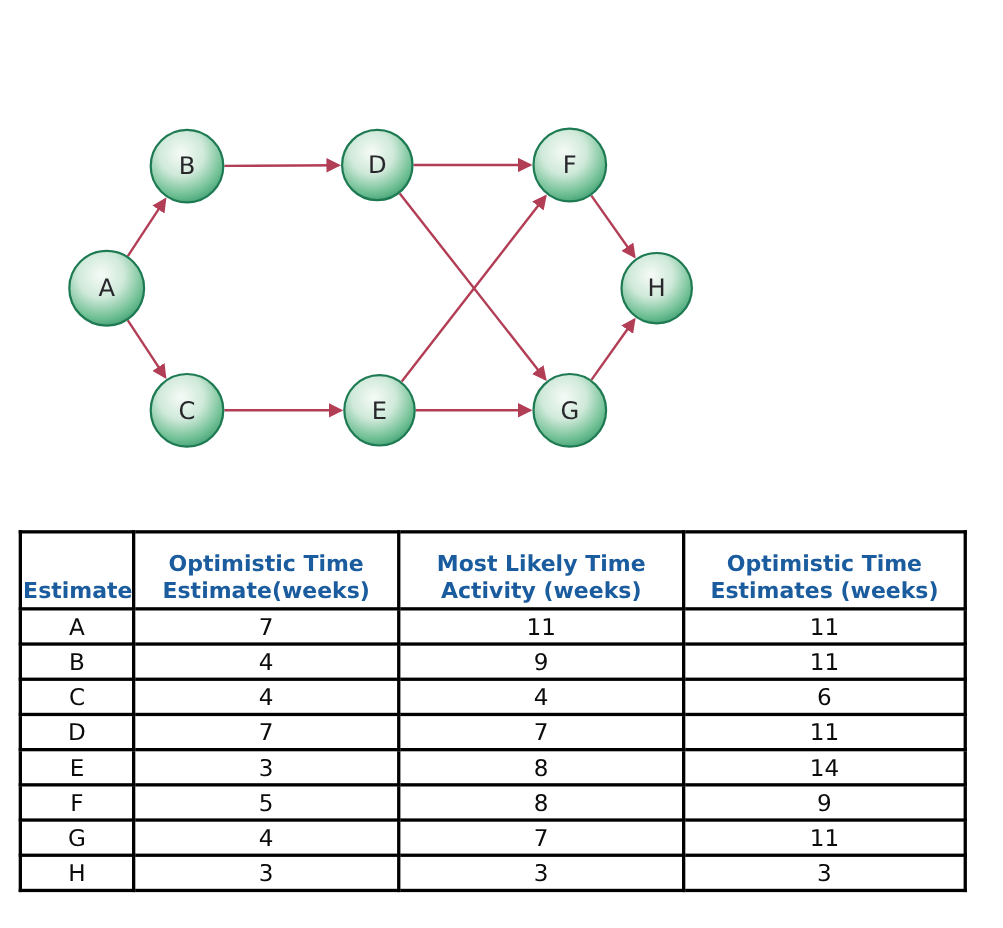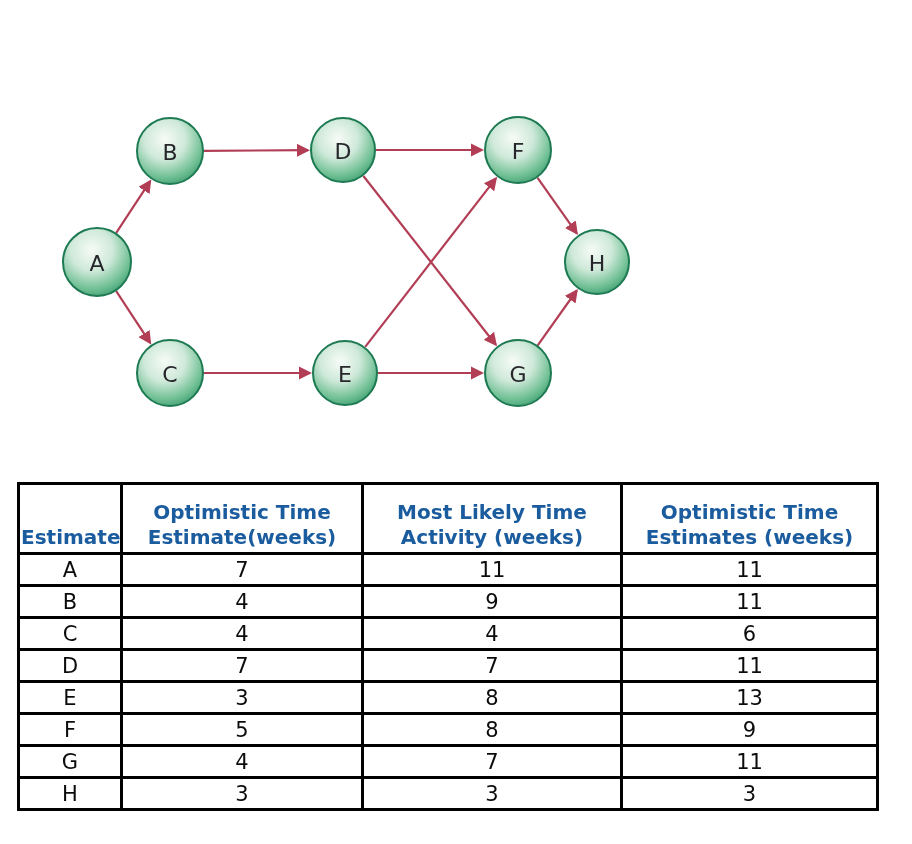--- a/index.html
+++ b/index.html
@@ -178,21 +178,21 @@
         <tr>
           <td>D</td>
           <td>7</td>
           <td>7</td>
           <td>11</td>
         </tr>
         <tr>
           <td>E</td>
           <td>3</td>
           <td>8</td>
-          <td>13</td>
+          <td>14</td>
         </tr>
         <tr>
           <td>F</td>
           <td>5</td>
           <td>8</td>
           <td>9</td>
         </tr>
         <tr>
           <td>G</td>
           <td>4</td>

